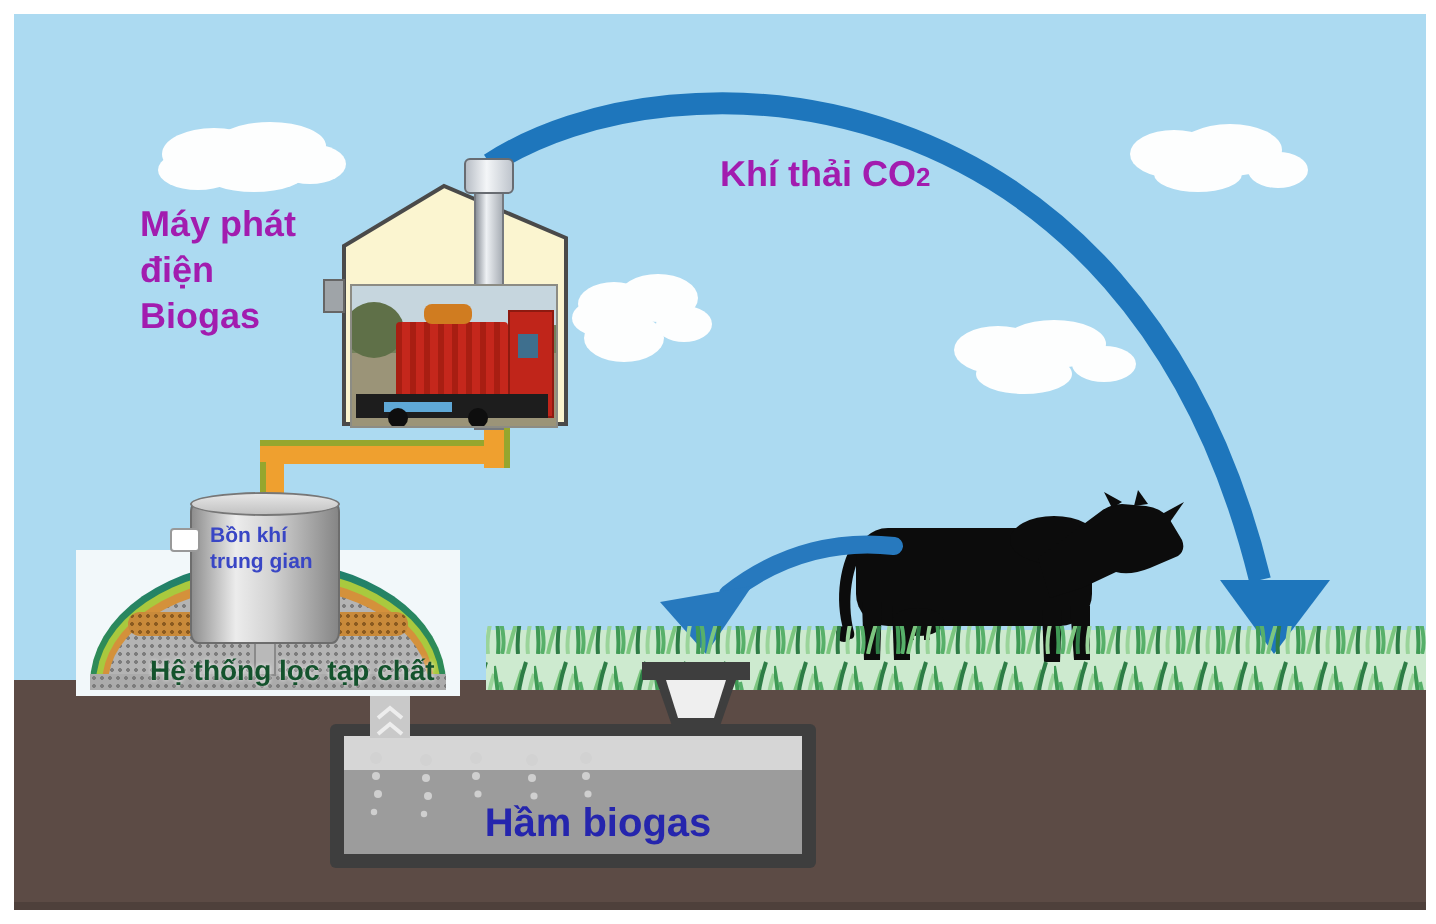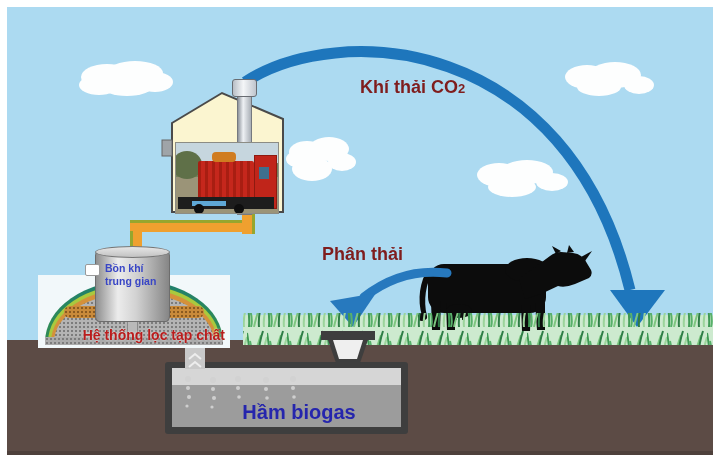--- a/index.html
+++ b/index.html
@@ -2,27 +2,27 @@
 <html><head>
 <meta charset="utf-8">
 <style>
   html,body{margin:0;padding:0;background:#ffffff;}
   .page{position:relative;width:718px;height:462px;background:#ffffff;overflow:hidden;
         font-family:"Liberation Sans",sans-serif;}
   .scene{position:absolute;left:7px;top:7px;width:706px;height:448px;background:#ACDAF1;overflow:hidden;}
   .scene svg{position:absolute;left:0;top:0;}
   .abs{position:absolute;}
   
-  .lbl{position:absolute;font-weight:bold;color:#7f1d1d;white-space:nowrap;}
+  .lbl{position:absolute;font-weight:bold;color:#a21caf;white-space:nowrap;}
   .lbl-gen{left:63px;top:94px;font-size:18px;line-height:23px;}
   .lbl-co2{left:353px;top:70px;font-size:18px;}
   .lbl-co2 .sub{font-size:13px;}
   .lbl-manure{left:315px;top:237px;font-size:18px;}
-  .lbl-filter{left:40px;top:320px;width:178px;text-align:right;font-size:14px;color:#b91c1c;
-              text-shadow:0 0 2px rgba(255,255,255,.8);}
+  .lbl-filter{left:40px;top:320px;width:178px;text-align:left;font-size:14px;color:#14532d;
+              text-shadow:0 0 2px rgba(255,255,255,.8);padding-left:28px;}
   .lbl-tank{left:98px;top:255px;width:62px;font-size:10.5px;line-height:12.5px;color:#3946C5;}
   .lbl-pit{left:222px;top:394px;width:140px;text-align:center;font-size:20px;color:#2525AD;}
   
   .chimney{left:230px;top:86px;width:13px;height:120px;border:1px solid #75797f;
            background:linear-gradient(90deg,#8d939b,#eef1f4 40%,#a9afb6);}
   .chimney-cap{left:225px;top:72px;width:23px;height:16px;border:1px solid #686c72;border-radius:3px;
            background:linear-gradient(90deg,#b8bec6,#f4f6f8 45%,#bfc5cd);}
   .pipeA{left:235px;top:205px;width:10px;height:22px;background:#EFA02F;border-right:3px solid #96A62E;}
   .pipeB{left:123px;top:213px;width:122px;height:9px;background:#EFA02F;border-top:3px solid #96A62E;}
   .pipeC{left:123px;top:224px;width:9px;height:22px;background:#EFA02F;border-left:3px solid #96A62E;}
@@ -209,24 +209,28 @@
     <div class="dome-base"></div>
     <div class="dome-band"></div>
     <div class="dome-arrow"></div>
   </div>
 
   <div class="abs tank-stem"></div>
   <div class="abs tank"></div>
   <div class="abs tank-top"></div>
   <div class="abs tank-nub"></div>
 
+  <div class="lbl lbl-gen">
+    <div>Máy phát</div>
+    <div>điện</div>
+    <div>Biogas</div>
+  </div>
   <div class="lbl lbl-co2">
     <span>Khí thải CO</span><span class="sub">2</span>
   </div>
-  <div class="lbl lbl-manure">Phân thải</div>
   <div class="lbl lbl-filter">Hệ thống lọc tạp chất</div>
   <div class="lbl lbl-pit">Hầm biogas</div>
   <div class="lbl lbl-tank">
     <div>Bồn khí</div>
     <div>trung gian</div>
   </div>
 
  </div>
 </div>
 

